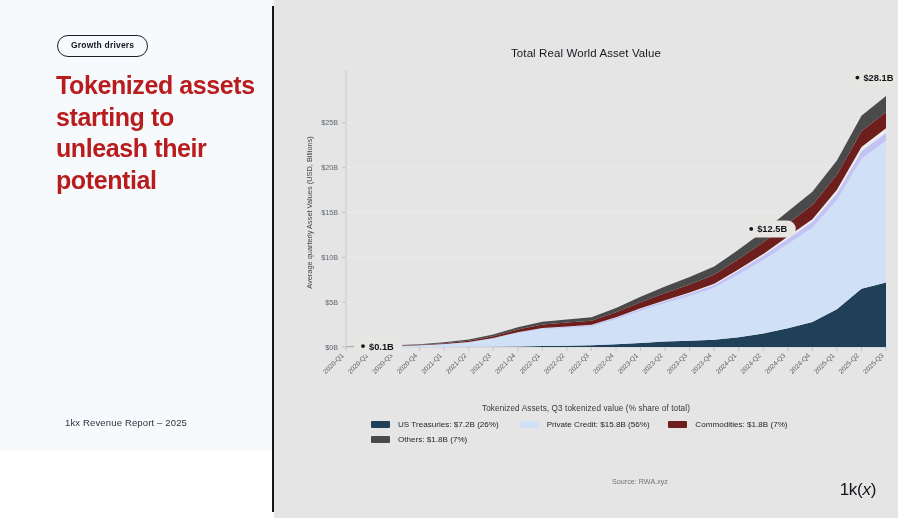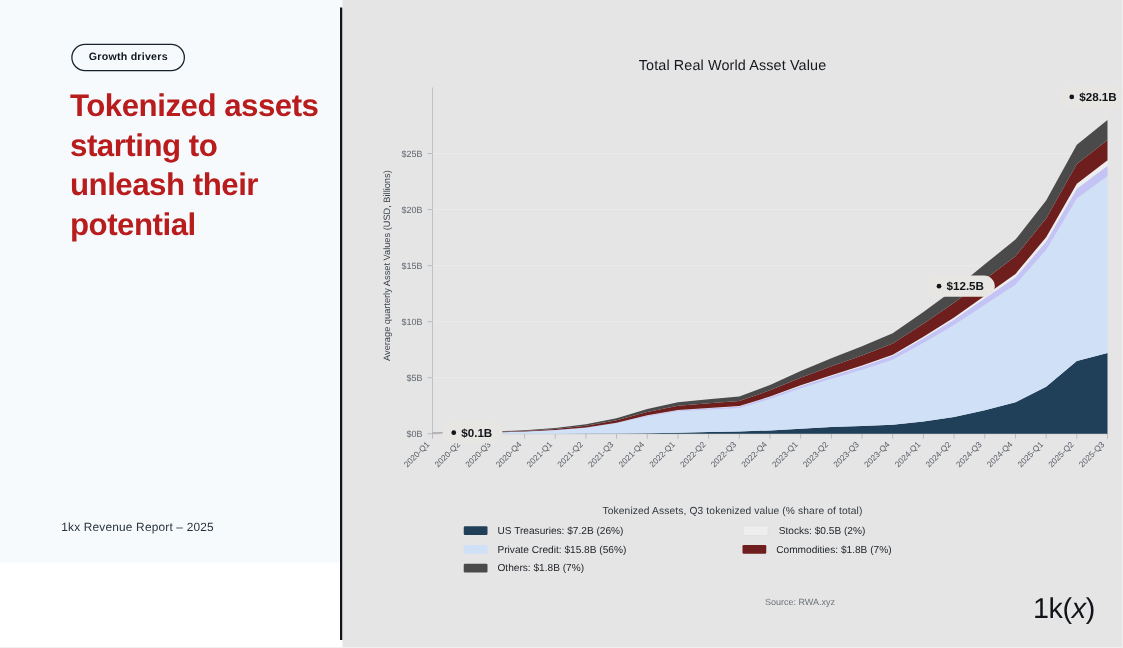--- a/index.html
+++ b/index.html
@@ -35,21 +35,21 @@
     line-height:1;
     white-space:nowrap;
   }
   .headline{
     position:absolute;left:56px;top:70px;width:200px;
     font-size:25px;line-height:1.26;
     font-weight:700;letter-spacing:-.4px;
     color:#b91c1c;
   }
   .footer-left{
-    position:absolute;left:49px;bottom:22px;
+    position:absolute;left:65px;bottom:22px;
     font-size:9.5px;color:#2a333d;letter-spacing:.15px;
   }
 
   
   .right-panel{
     position:relative;
     width:624px;height:518px;
     background:#e5e5e5;
     flex:0 0 624px;
   }
@@ -76,37 +76,37 @@
   
   .legend{
     position:absolute;left:0;top:404px;width:624px;
   }
   .legend-title{
     text-align:center;font-size:8.2px;color:#33393f;margin-bottom:5px;
     letter-spacing:.1px;
   }
   .legend-grid{
     width:430px;margin:0 auto;
-    display:grid;grid-template-columns:1fr 1fr;
+    display:grid;grid-template-columns:1fr 1fr 1fr;
     grid-auto-rows:13px;
     column-gap:16px;row-gap:2px;
   }
   .legend-item{display:flex;align-items:center;}
   .swatch{
     width:19px;height:7px;border-radius:1px;margin-right:8px;flex:0 0 19px;
   }
   .legend-label{font-size:8.1px;color:#22272c;white-space:nowrap;}
 
   .source{
     position:absolute;left:0;top:477px;width:732px;
     text-align:center;font-size:7.2px;color:#6d737a;
   }
   .brand{
     position:absolute;right:22px;bottom:18px;
-    font-size:23px;color:#11151a;letter-spacing:-.3px;
+    font-size:17px;color:#11151a;letter-spacing:-.3px;
   }
   .brand i{font-style:italic;}
 </style>
 </head>
 <body>
 
 <div class="slide">
 
   <div class="left-panel">
     <div class="left-rule"></div>
@@ -214,24 +214,20 @@
     </div>
 
     <div class="legend">
       <div class="legend-title">Tokenized Assets, Q3 tokenized value (% share of total)</div>
       <div class="legend-grid" id="legend-grid">
           <div class="legend-item">
             <span class="swatch" style="background: rgb(31, 64, 88);"></span>
             <span class="legend-label">US Treasuries: $7.2B (26%)</span>
           </div>
           <div class="legend-item">
-            <span class="swatch" style="background: rgb(238, 238, 238); border: 0.5px solid rgb(226, 226, 226);"></span>
-            <span class="legend-label">Stocks: $0.5B (2%)</span>
-          </div>
-          <div class="legend-item">
             <span class="swatch" style="background: rgb(207, 224, 247);"></span>
             <span class="legend-label">Private Credit: $15.8B (56%)</span>
           </div>
           <div class="legend-item">
             <span class="swatch" style="background: rgb(110, 30, 28);"></span>
             <span class="legend-label">Commodities: $1.8B (7%)</span>
           </div>
           <div class="legend-item">
             <span class="swatch" style="background: rgb(74, 74, 74);"></span>
             <span class="legend-label">Others: $1.8B (7%)</span>

